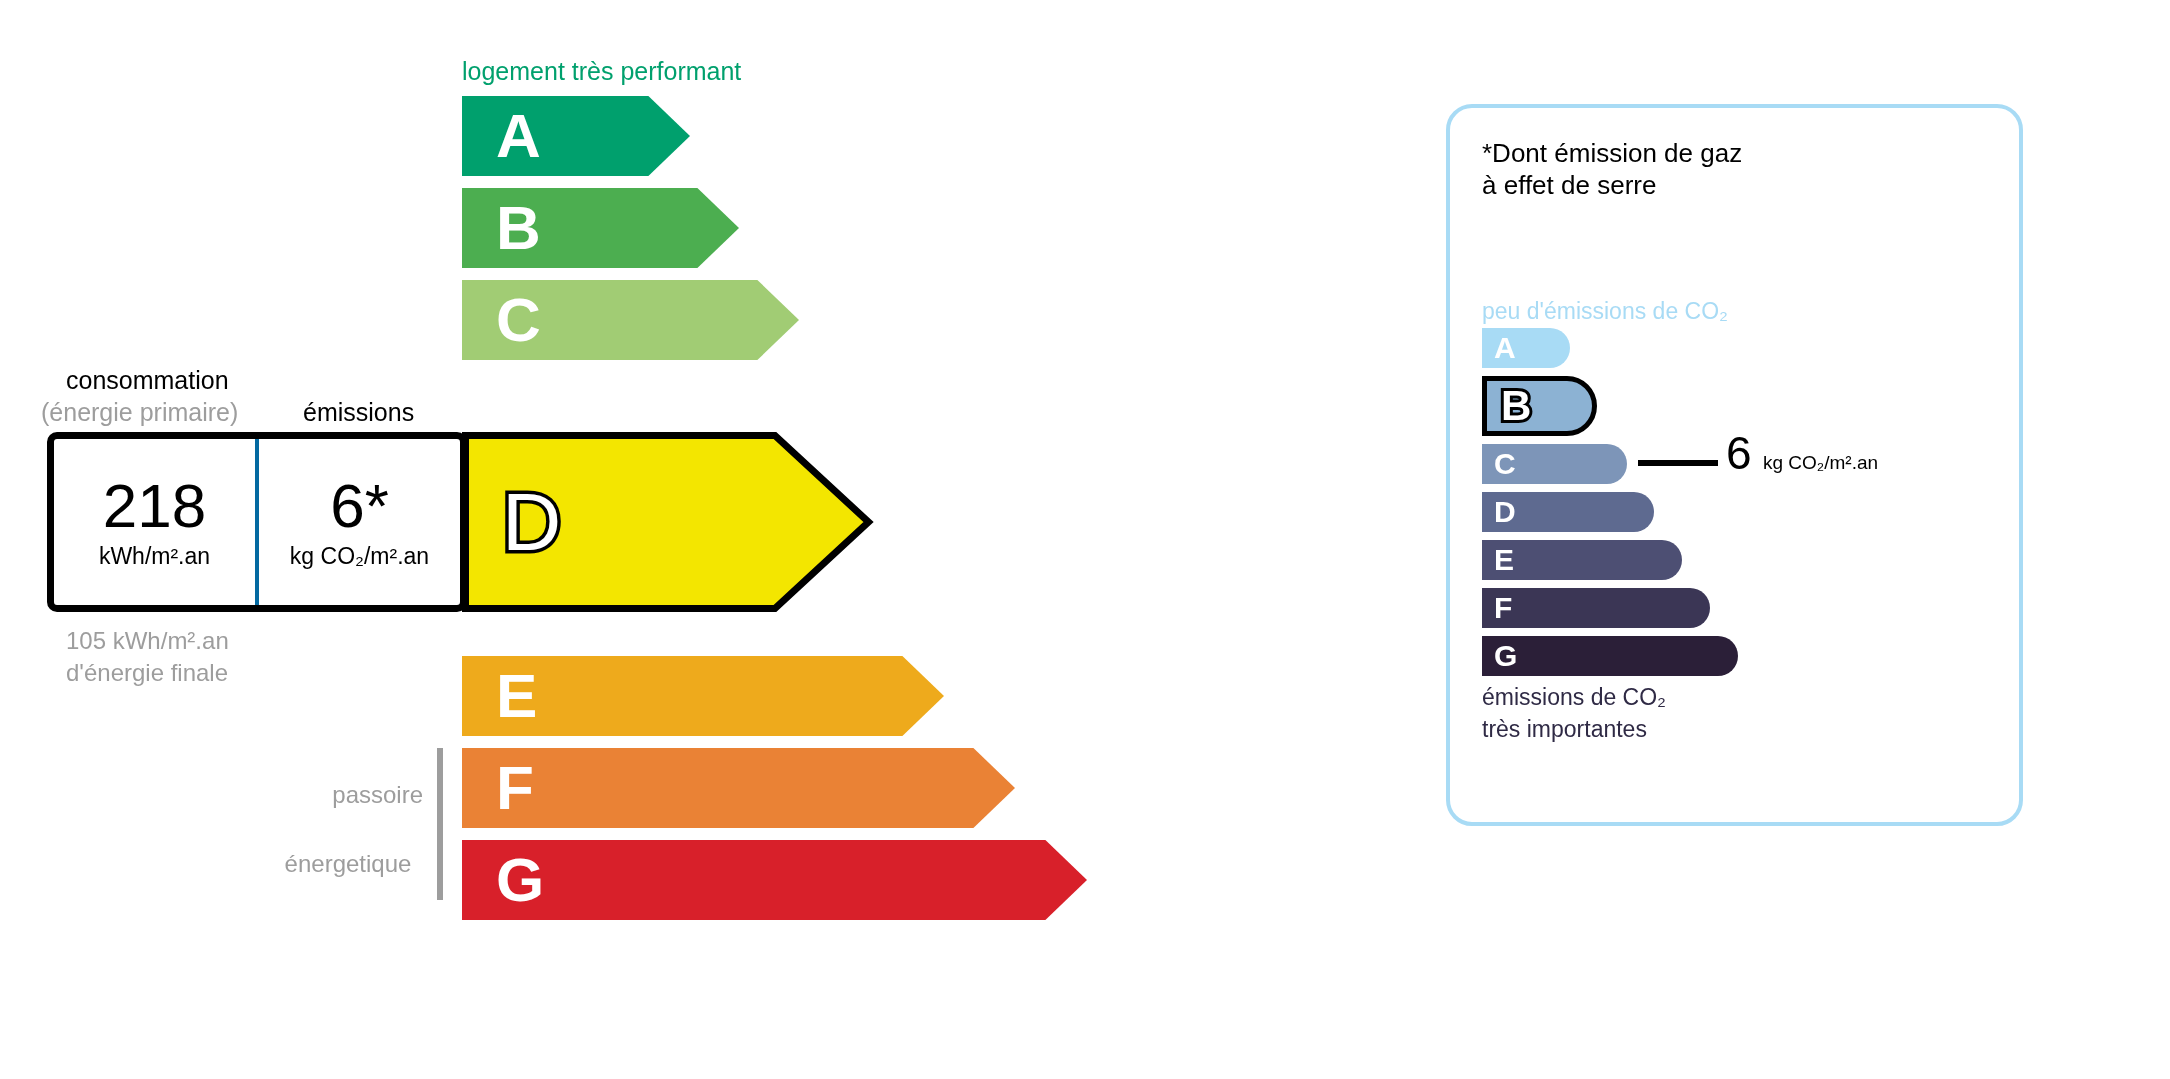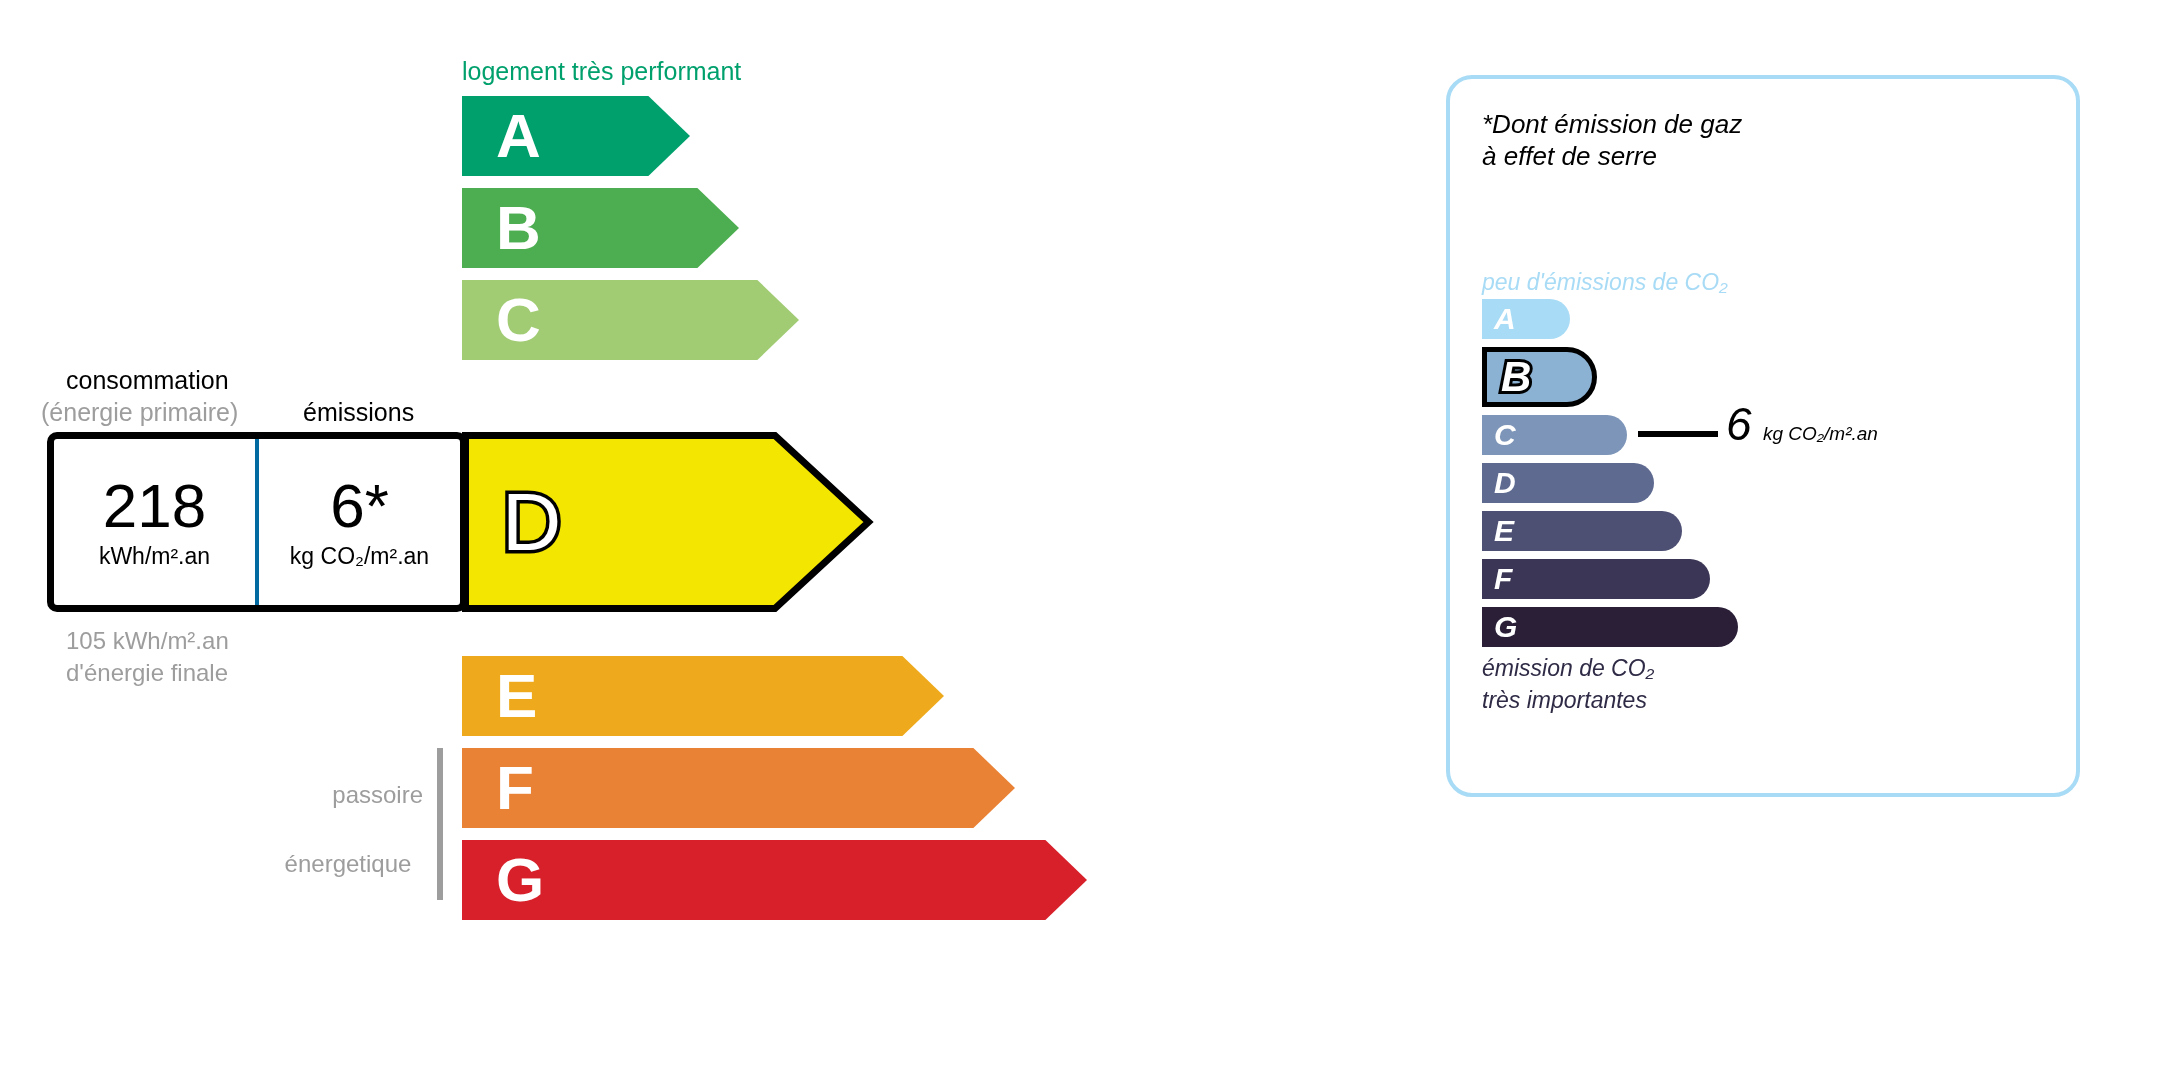--- a/index.html
+++ b/index.html
@@ -86,26 +86,25 @@
     position: absolute; left: 313px; top: 781px; width: 110px;
     text-align: right; font-size: 24px; color: #9d9d9d; white-space: nowrap;
   }
   .lbl-passoire-2 {
     position: absolute; left: 273px; top: 850px; width: 150px;
     text-align: center; font-size: 24px; color: #9d9d9d; white-space: nowrap;
   }
 
   
   #co2-panel {
-    position: absolute; left: 1446px; top: 75px;
-    width: 634px; height: 722px;
+    position: absolute; left: 1446px; top: 104px;
+    width: 577px; height: 722px;
     border: 4px solid #a8dbf5;
     border-radius: 26px;
     background: #ffffff;
-    font-style: italic;
   }
   .co2-title {
     position: absolute; left: 32px;
     font-size: 26px; color: #000000; white-space: nowrap;
   }
   .co2-top-caption {
     position: absolute; left: 32px; top: 190px;
     font-size: 23px; color: #a8dbf5; white-space: nowrap;
   }
   .co2-bottom-caption {
@@ -278,17 +277,17 @@
           <div class="co2-bar" style="background: rgb(43, 31, 56);">
             <div class="co2-letter">G</div>
           </div>
         </div>
       </div>
 
     <div id="co2-connector"></div>
     <div id="co2-value">6</div>
     <div id="co2-value-unit">kg CO₂/m².an</div>
 
-    <div class="co2-bottom-caption" style="top:576px;">émission de CO₂</div>
+    <div class="co2-bottom-caption" style="top:576px;">émissions de CO₂</div>
     <div class="co2-bottom-caption" style="top:608px;">très importantes</div>
   </div>
 
 </div>
 
 </body></html>

